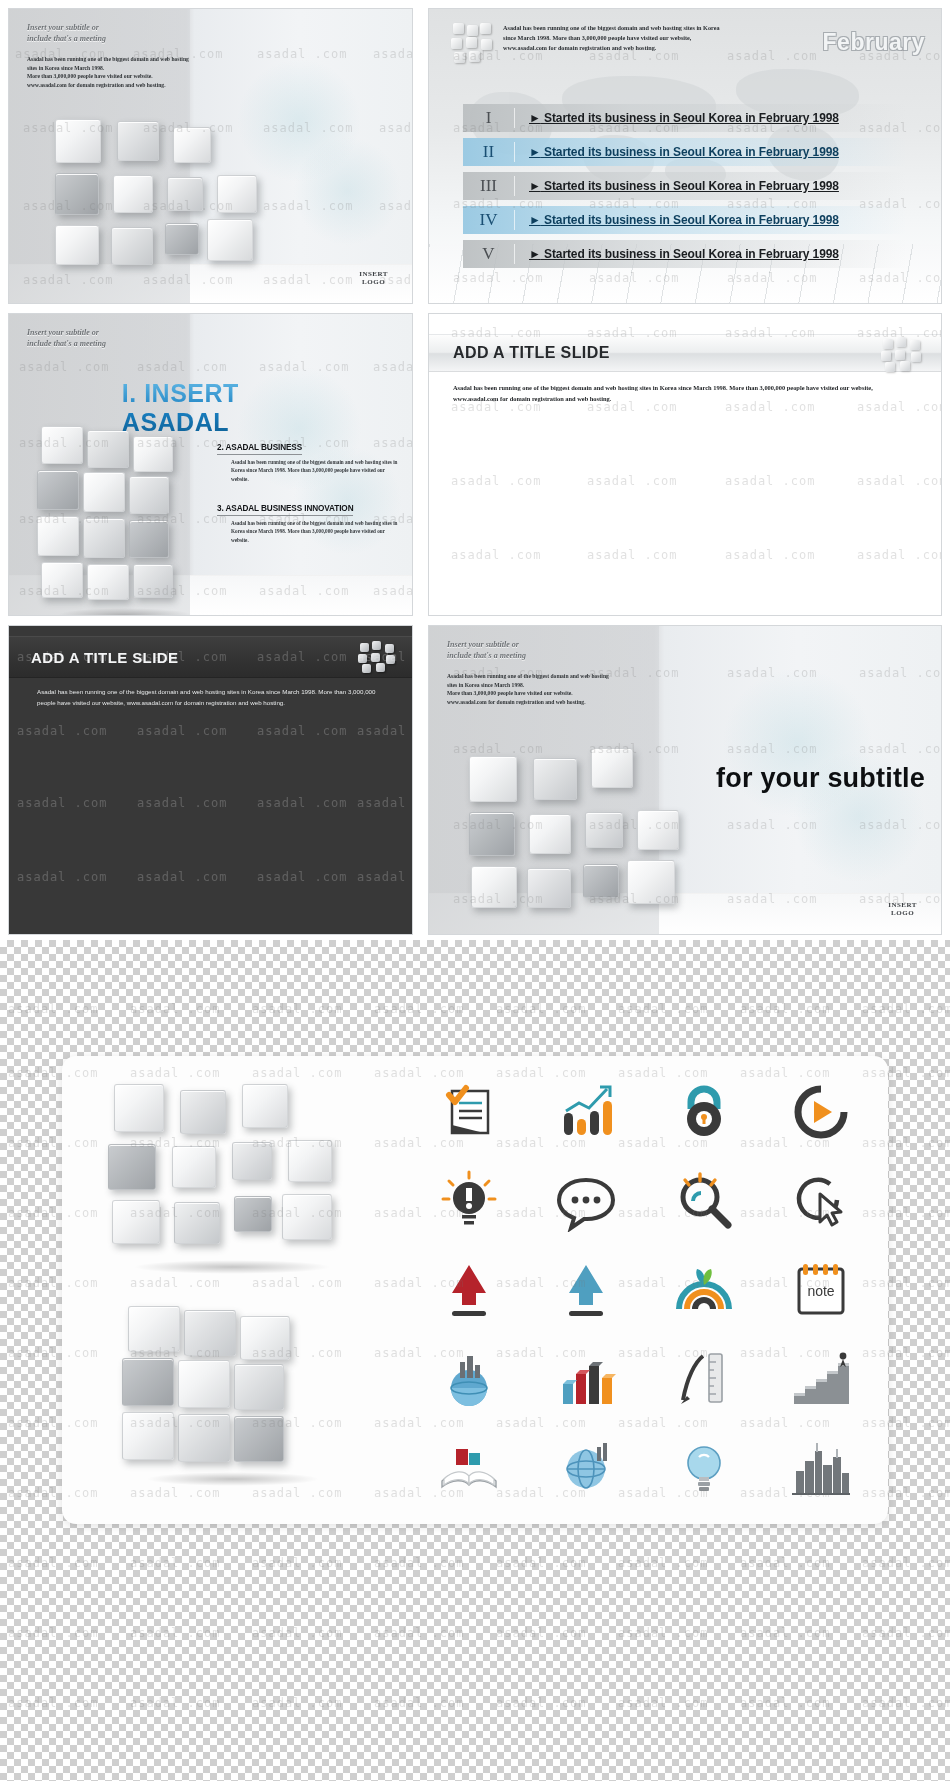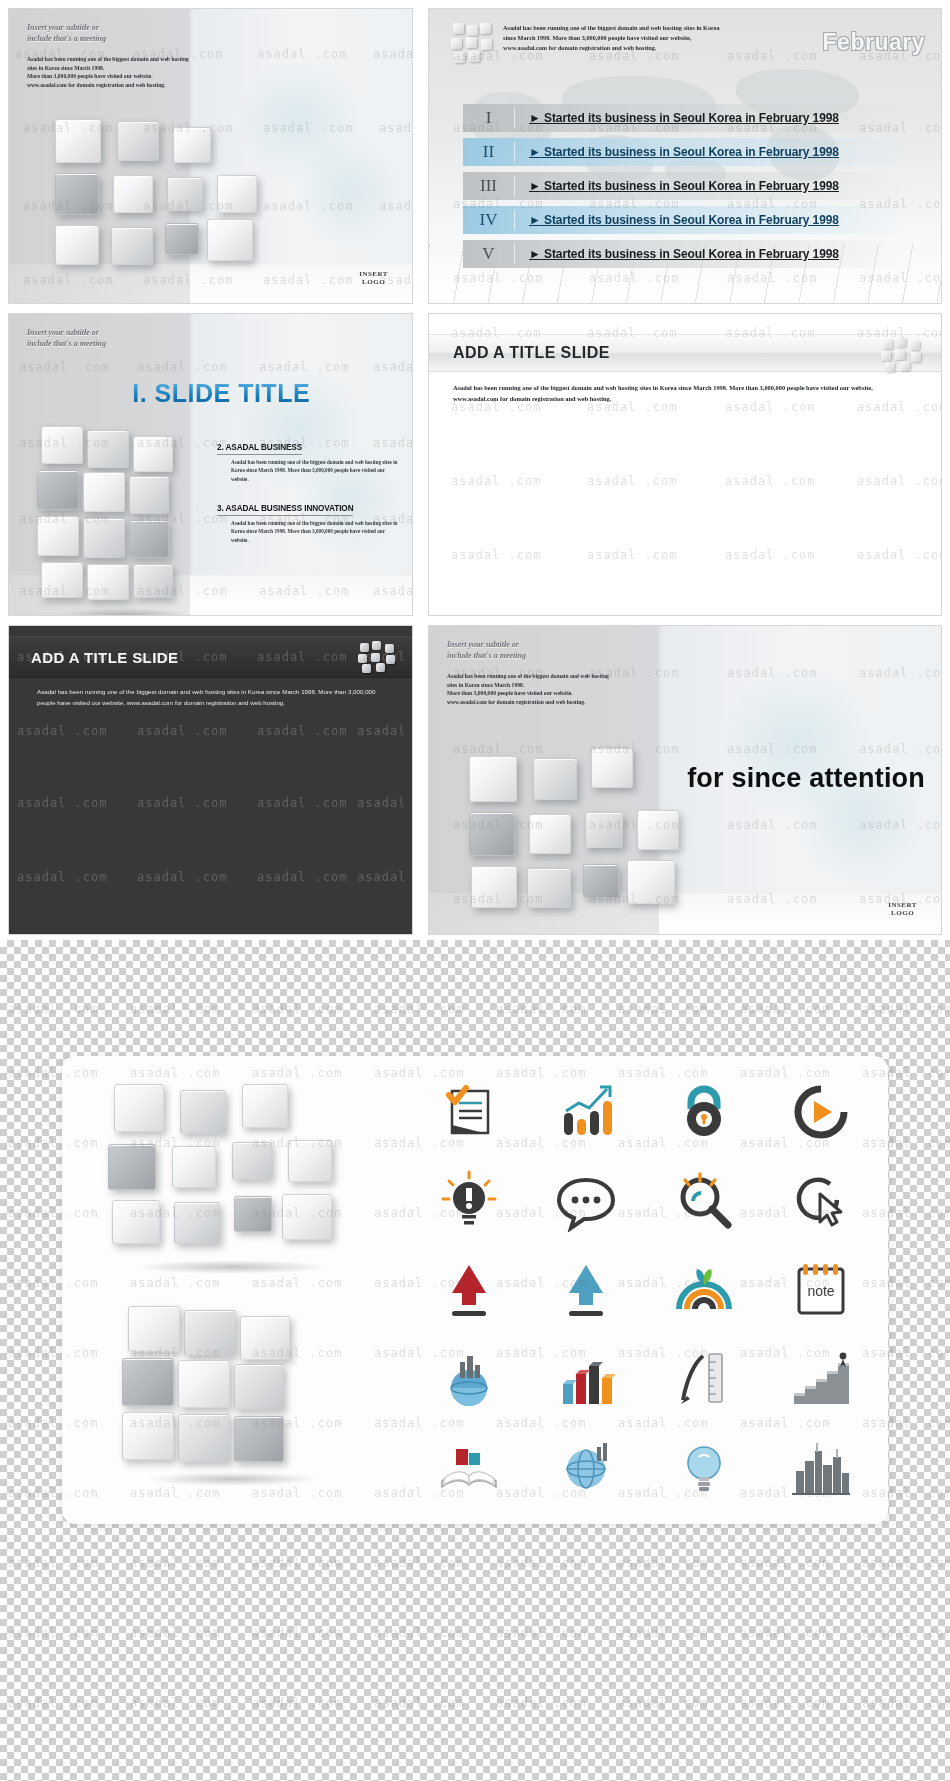--- a/index.html
+++ b/index.html
@@ -402,21 +402,21 @@
         <div class="cb dk" style="left:94px; top:94px; width:40px;height:38px;"></div>
         <div class="cb" style="left:6px;  top:136px;width:42px;height:36px;"></div>
         <div class="cb" style="left:52px; top:138px;width:42px;height:36px;"></div>
         <div class="cb md" style="left:98px; top:138px;width:40px;height:34px;"></div>
         <div class="floor-shadow" style="top:182px;"></div>
       </div>
 
       <div class="s1-sub" style="white-space:pre-line;">Insert your subtitle or
 include that's a meeting</div>
 
-      <div class="s3-title">I. SLIDE TITLE</div>
+      <div class="s3-title">I. INSERT ASADAL</div>
 
       <div class="s3-list">
         <div class="s3-item">
           <h4>2. ASADAL BUSINESS</h4>
           <p>Asadal has been running one of the biggest domain and web hosting sites in Korea since March 1998. More than 3,000,000 people have visited our website.</p>
         </div>
         <div class="s3-item">
           <h4>3. ASADAL BUSINESS INNOVATION</h4>
           <p>Asadal has been running one of the biggest domain and web hosting sites in Korea since March 1998. More than 3,000,000 people have visited our website.</p>
         </div>
@@ -537,21 +537,21 @@
         <div class="cb dk" style="left:114px;top:108px;width:36px;height:34px;"></div>
         <div class="cb" style="left:158px;top:104px;width:48px;height:44px;"></div>
       </div>
 
       <div class="s6-sub" style="white-space:pre-line;">Insert your subtitle or
 include that's a meeting</div>
       <div class="s6-body" style="white-space:pre-line;">Asadal has been running one of the biggest domain and web hosting sites in Korea since March 1998.
 More than 3,000,000 people have visited our website. www.asadal.com for domain registration and web hosting.</div>
 
       <div class="s6-title">
-        <div class="t2">for since attention</div>
+        <div class="t2">for your subtitle</div>
       </div>
 
       <div class="logo-mark">
         <div>INSERT</div>
         <div>LOGO</div>
       </div>
 
       <div class="wm">
         <span style="left:24px; top:40px;">asadal .com</span>
         <span style="left:160px;top:40px;">asadal .com</span>

